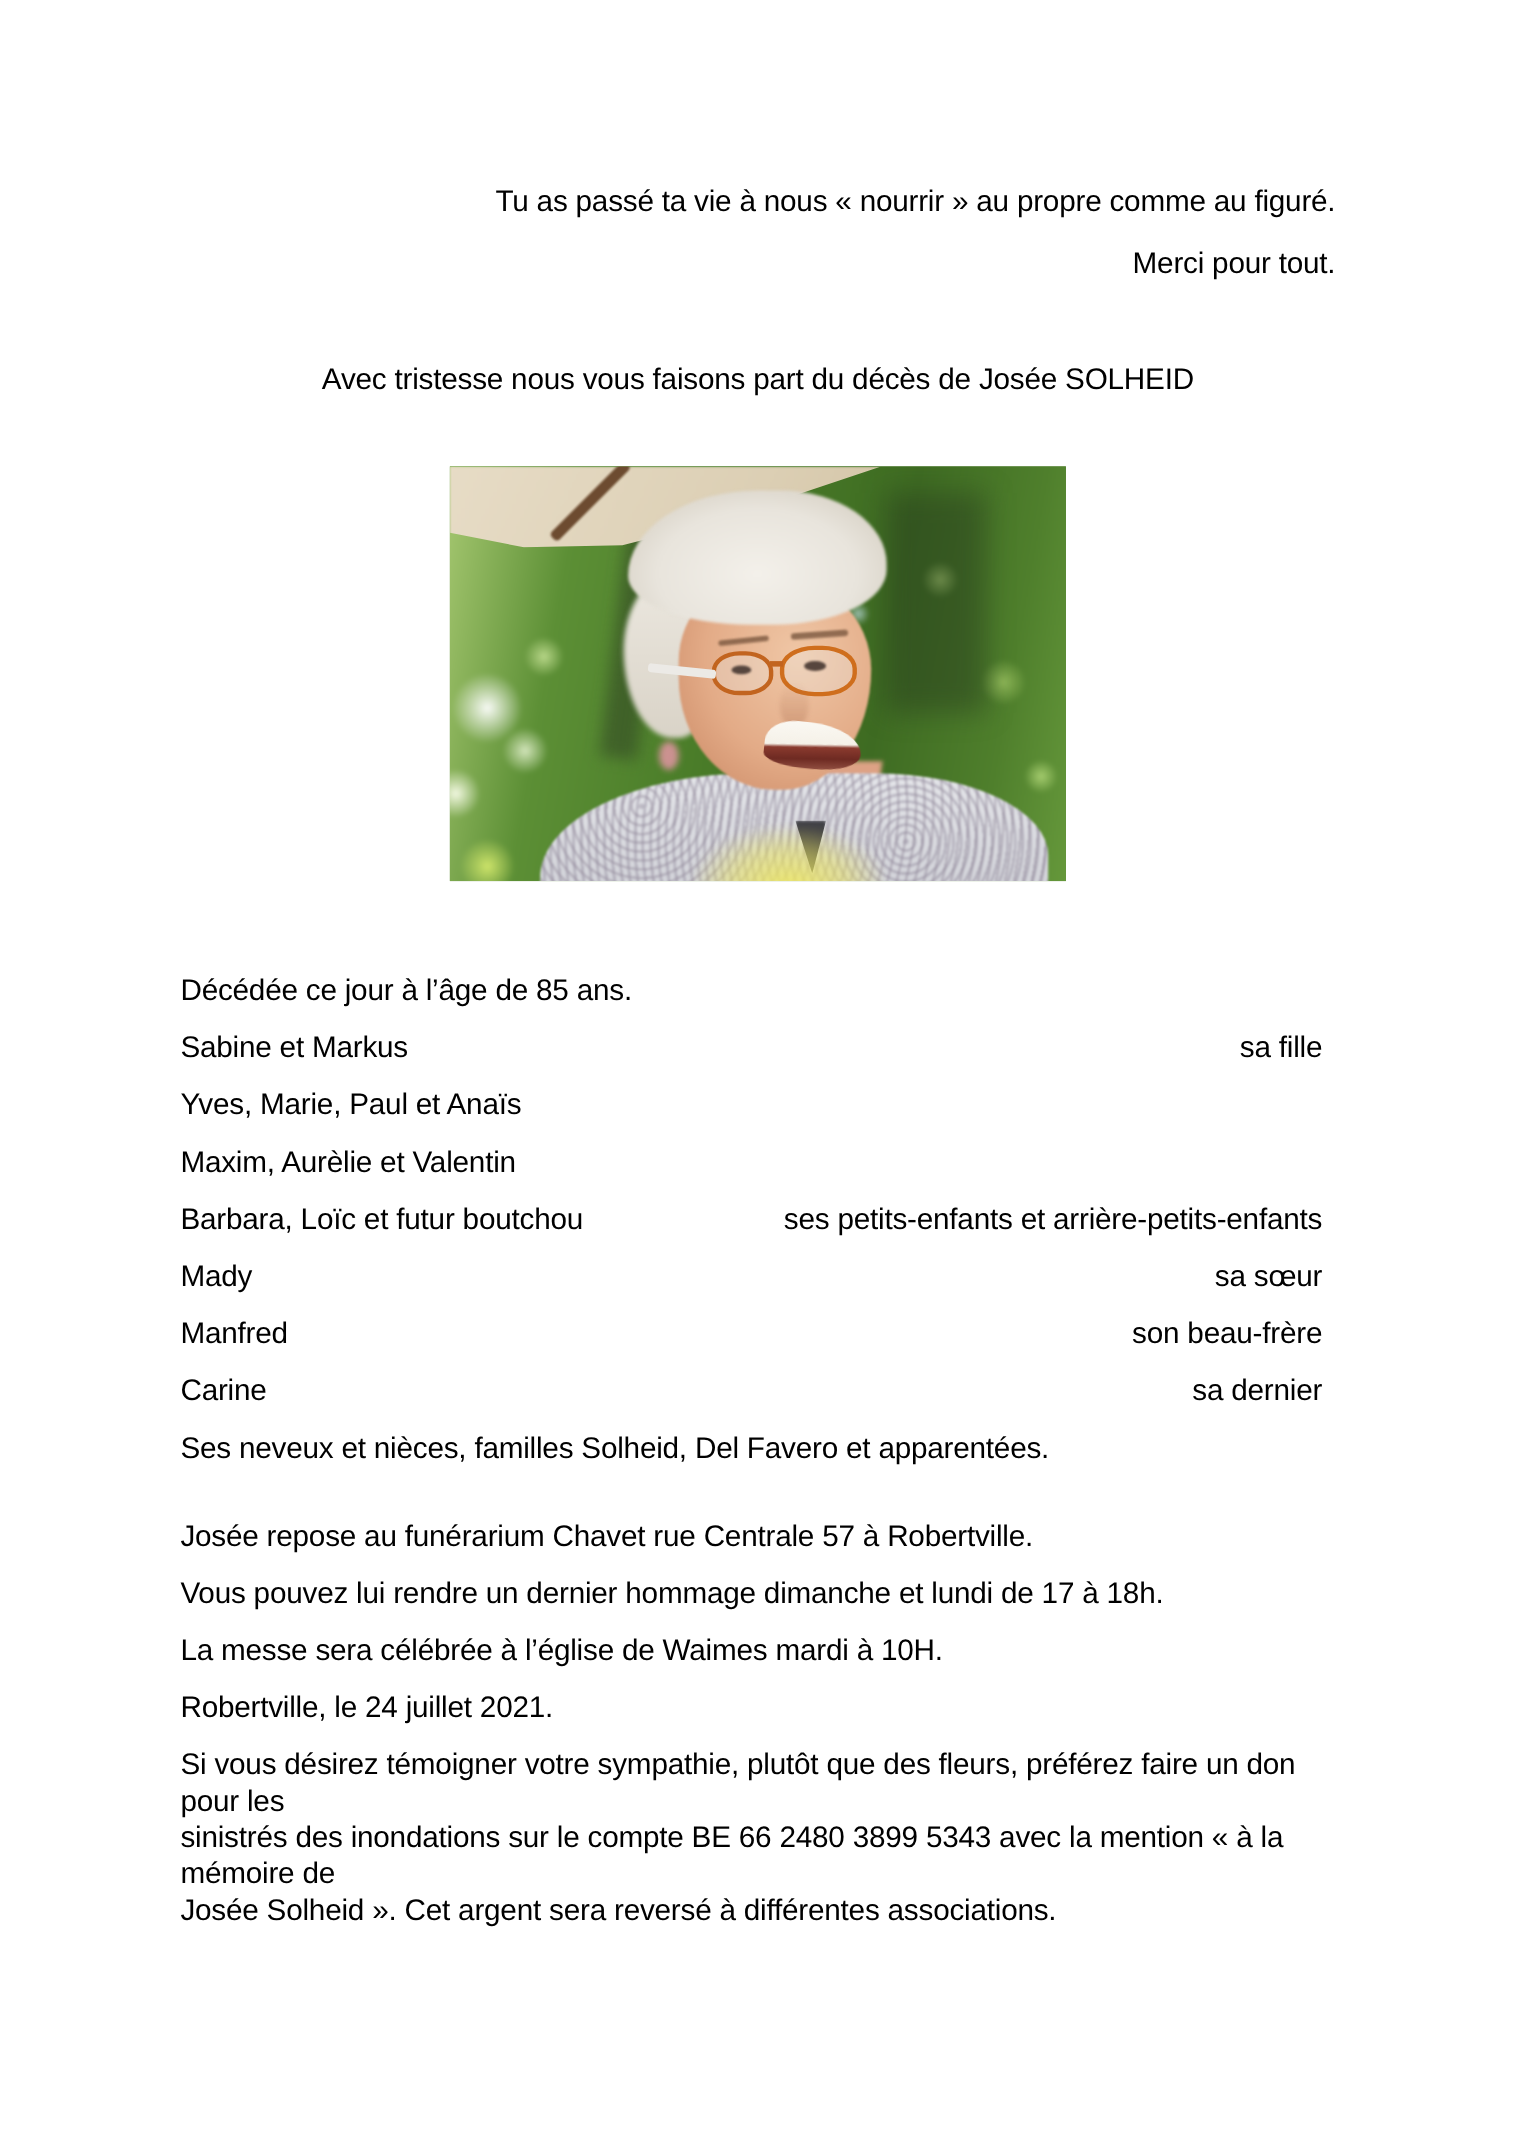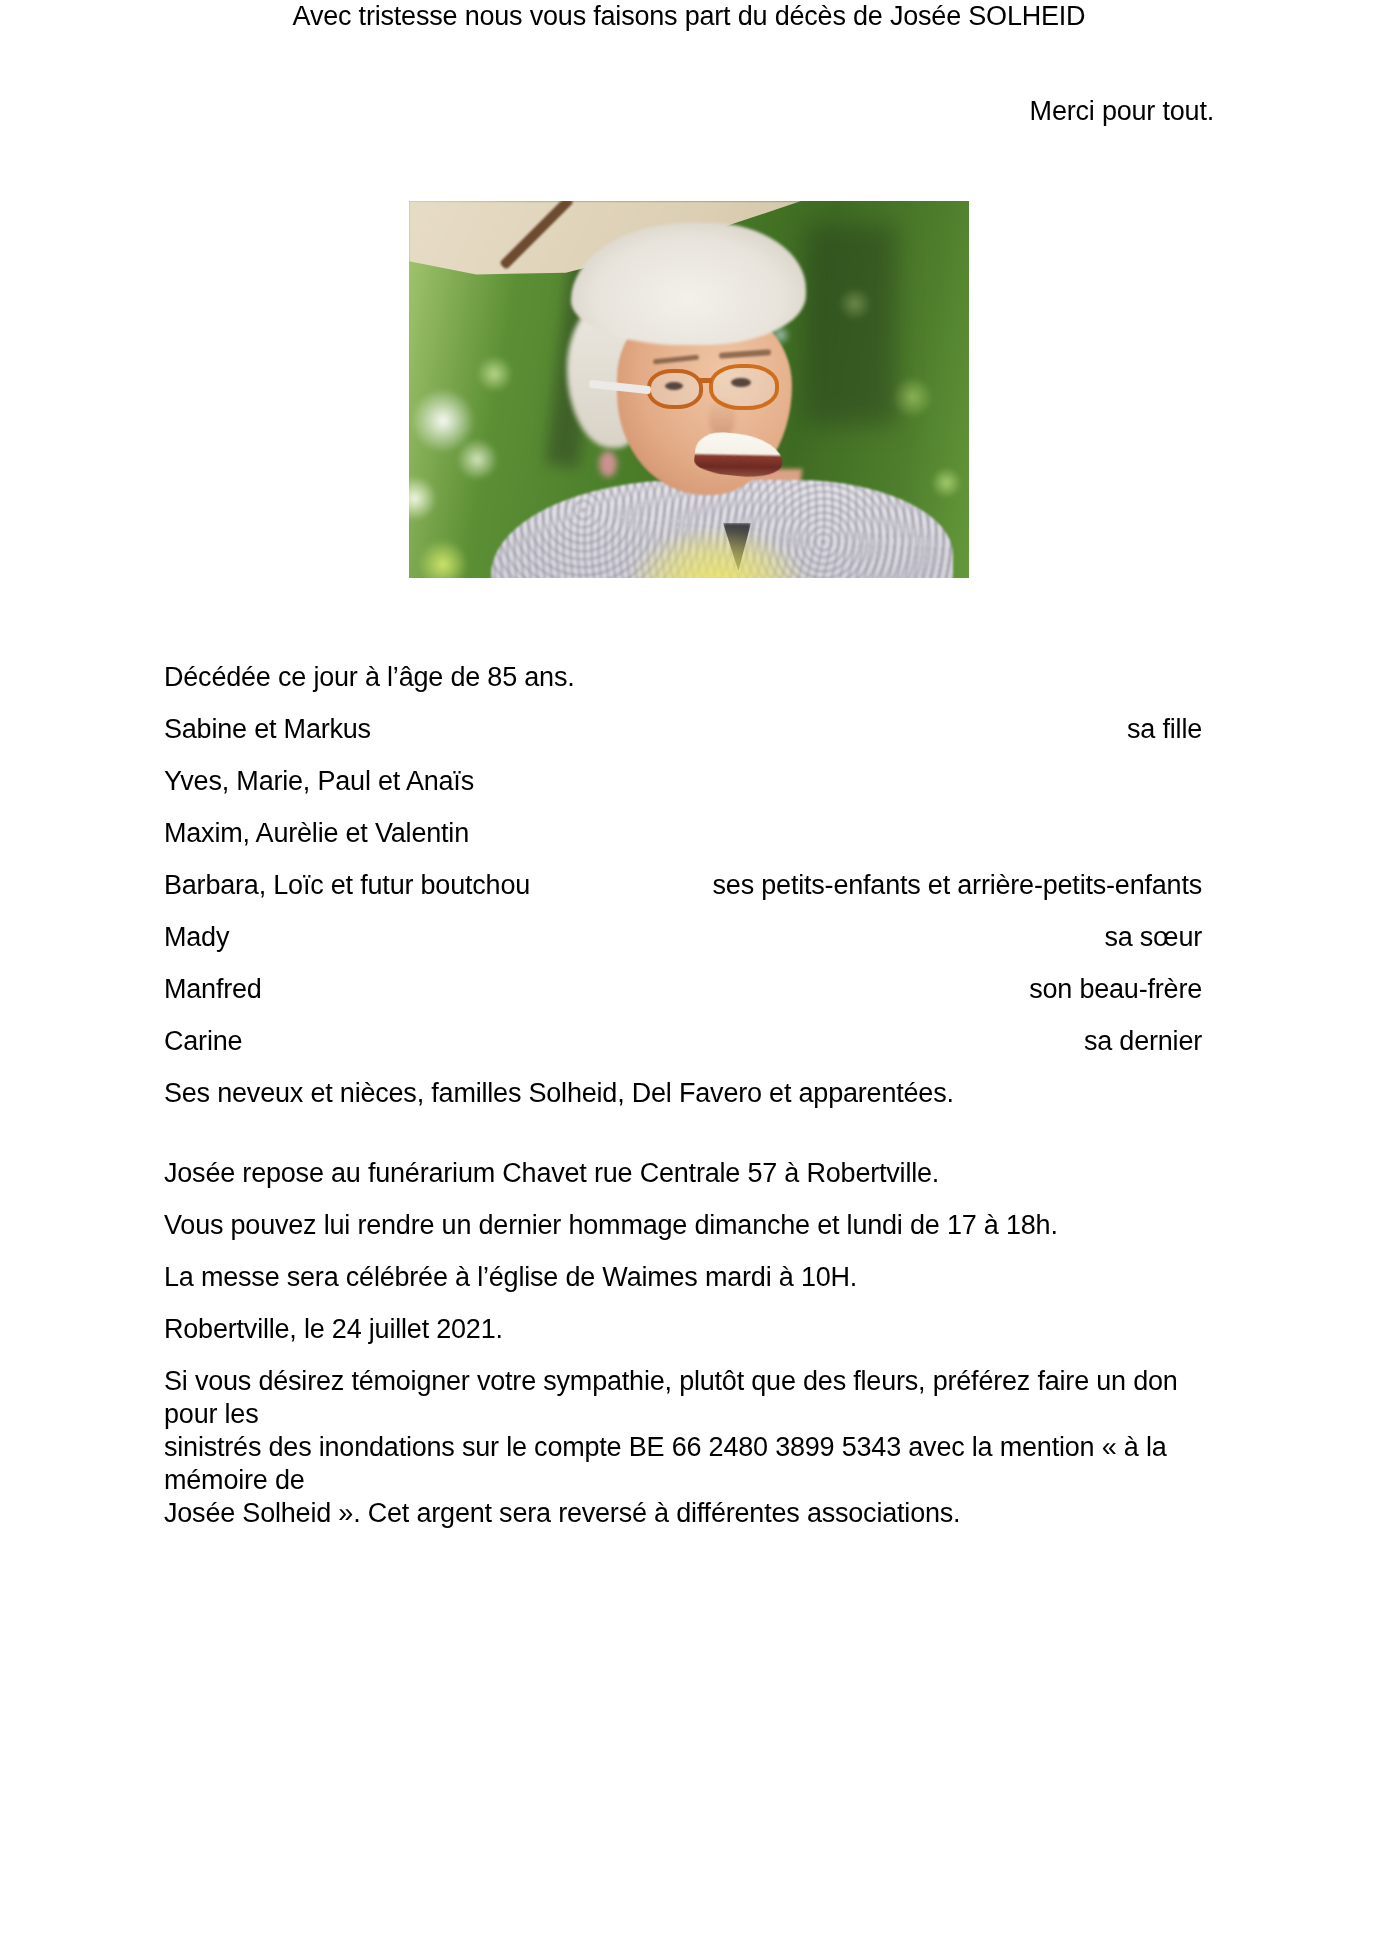--- a/index.html
+++ b/index.html
@@ -130,23 +130,24 @@
     background: rgba(235,150,170,0.8); border-radius: 50%; filter: blur(3px); }
   .ph-flower { left: 222px; top: 328px; width: 172px; height: 72px;
     background: radial-gradient(ellipse at 50% 80%, rgba(238,232,100,0.95) 0%, rgba(238,232,100,0.5) 45%, rgba(238,232,100,0) 75%);
     filter: blur(4px); }
 </style>
 </head>
 <body>
 
 <div class="page">
 
+  <p class="line align-right epigraph-1">Tu as passé ta vie à nous « nourrir » au propre comme au figuré.</p>
+  <p class="line align-right epigraph-2">Merci pour tout.</p>
+
   <p class="line align-center heading">Avec tristesse nous vous faisons part du décès de Josée SOLHEID</p>
-
-  <p class="line align-right epigraph-2">Merci pour tout.</p>
 
   <div class="photo">
     <div class="ph-bg"></div>
     <div class="ph-trunk"></div>
     <div class="ph-shade"></div>
     <div class="ph-umbrella"></div>
     <div class="ph-rib"></div>
     <div class="ph-hair-side"></div>
     <div class="ph-neck"></div>
     <div class="ph-chest"></div>

